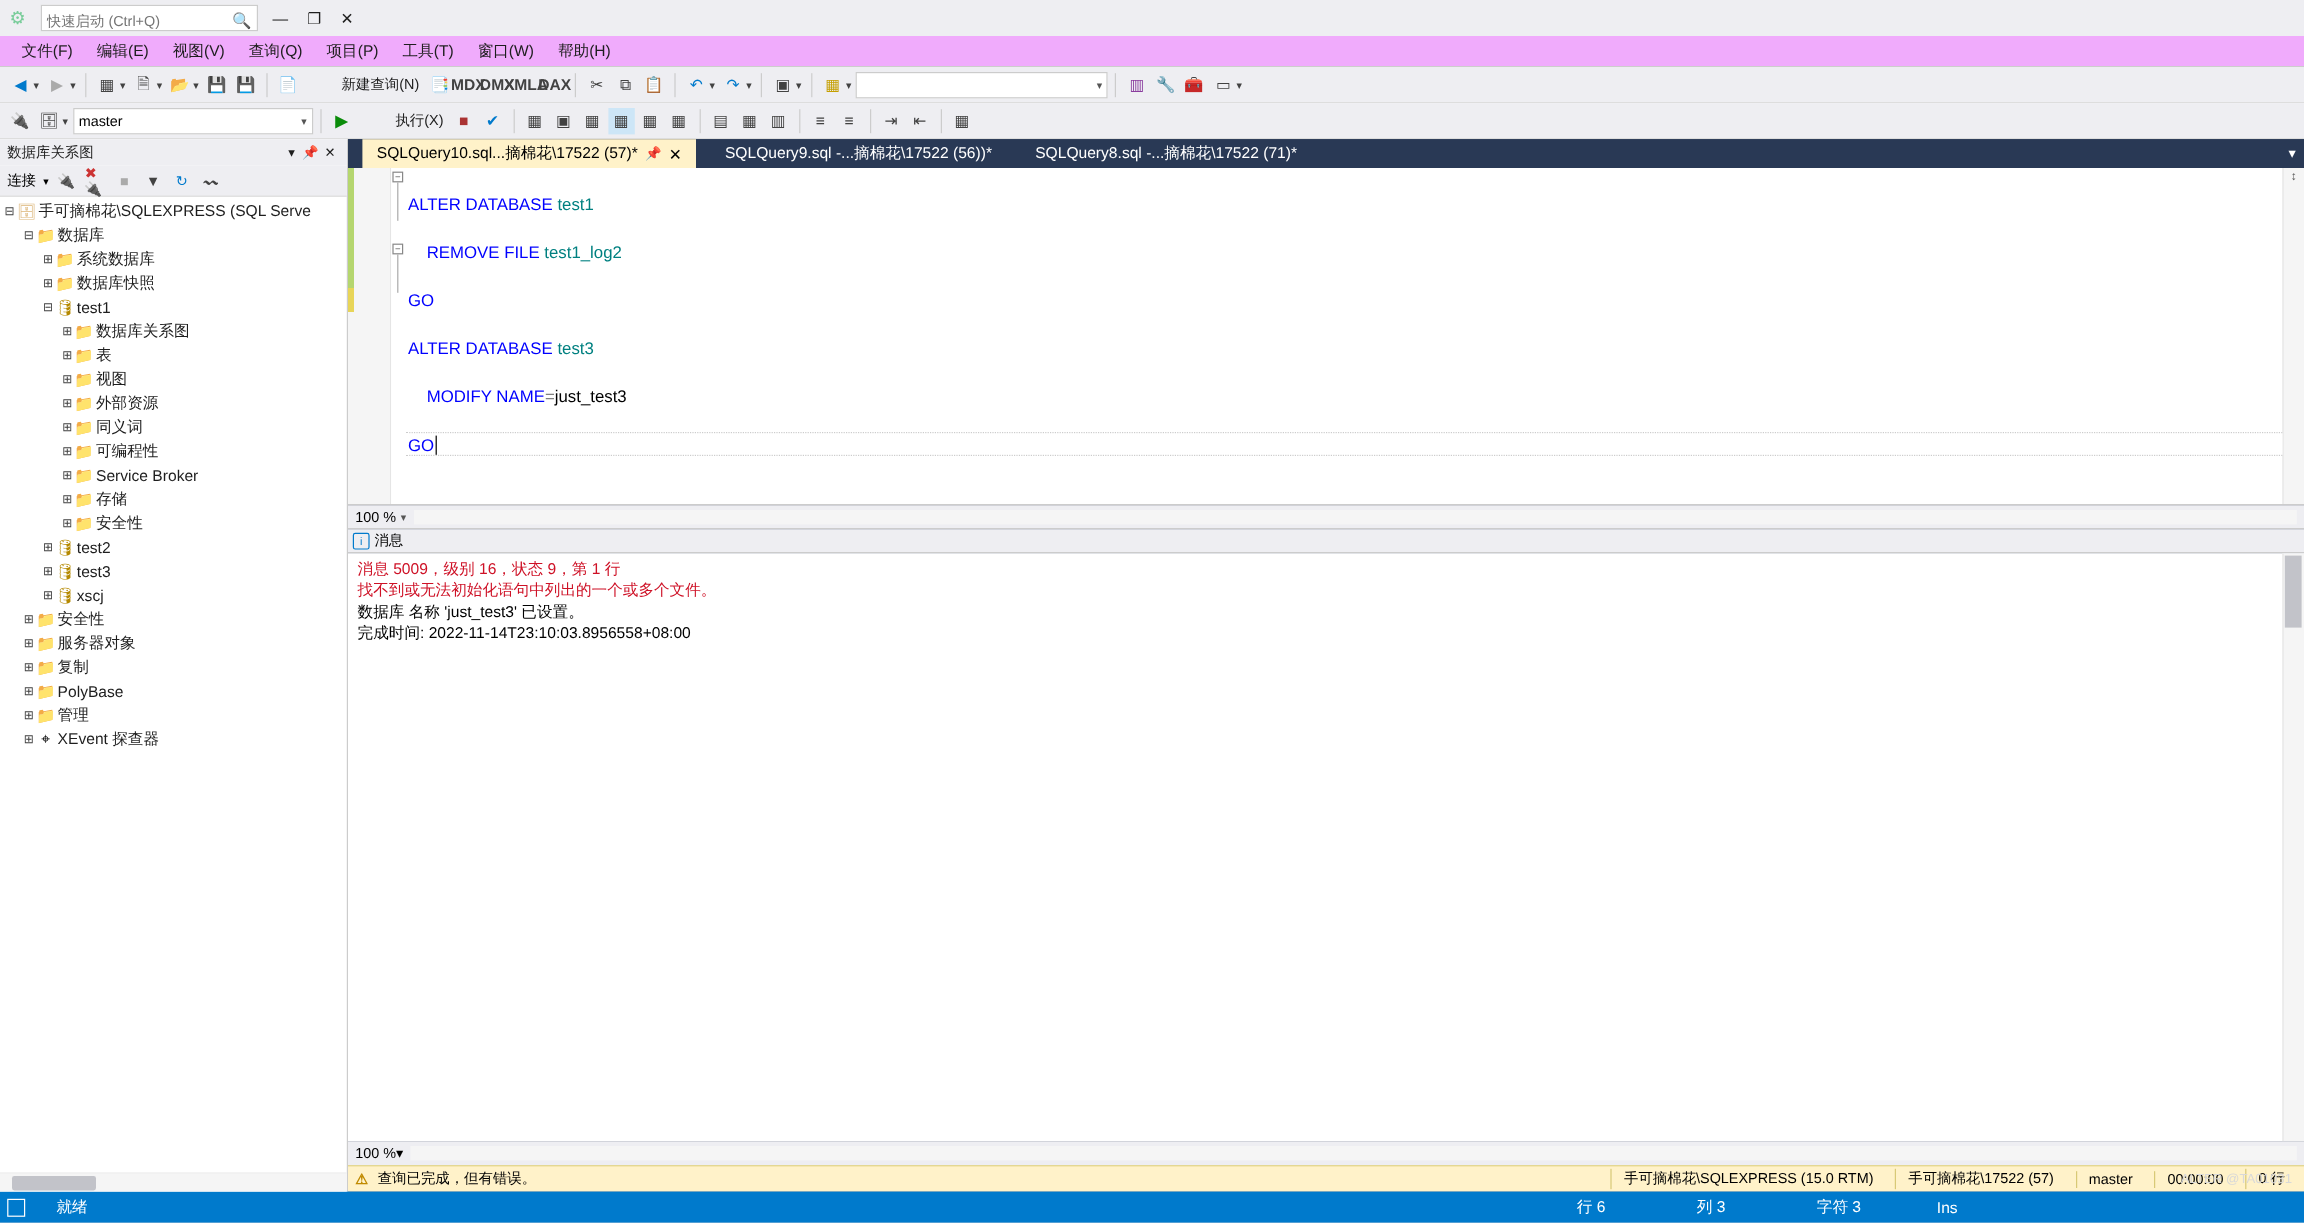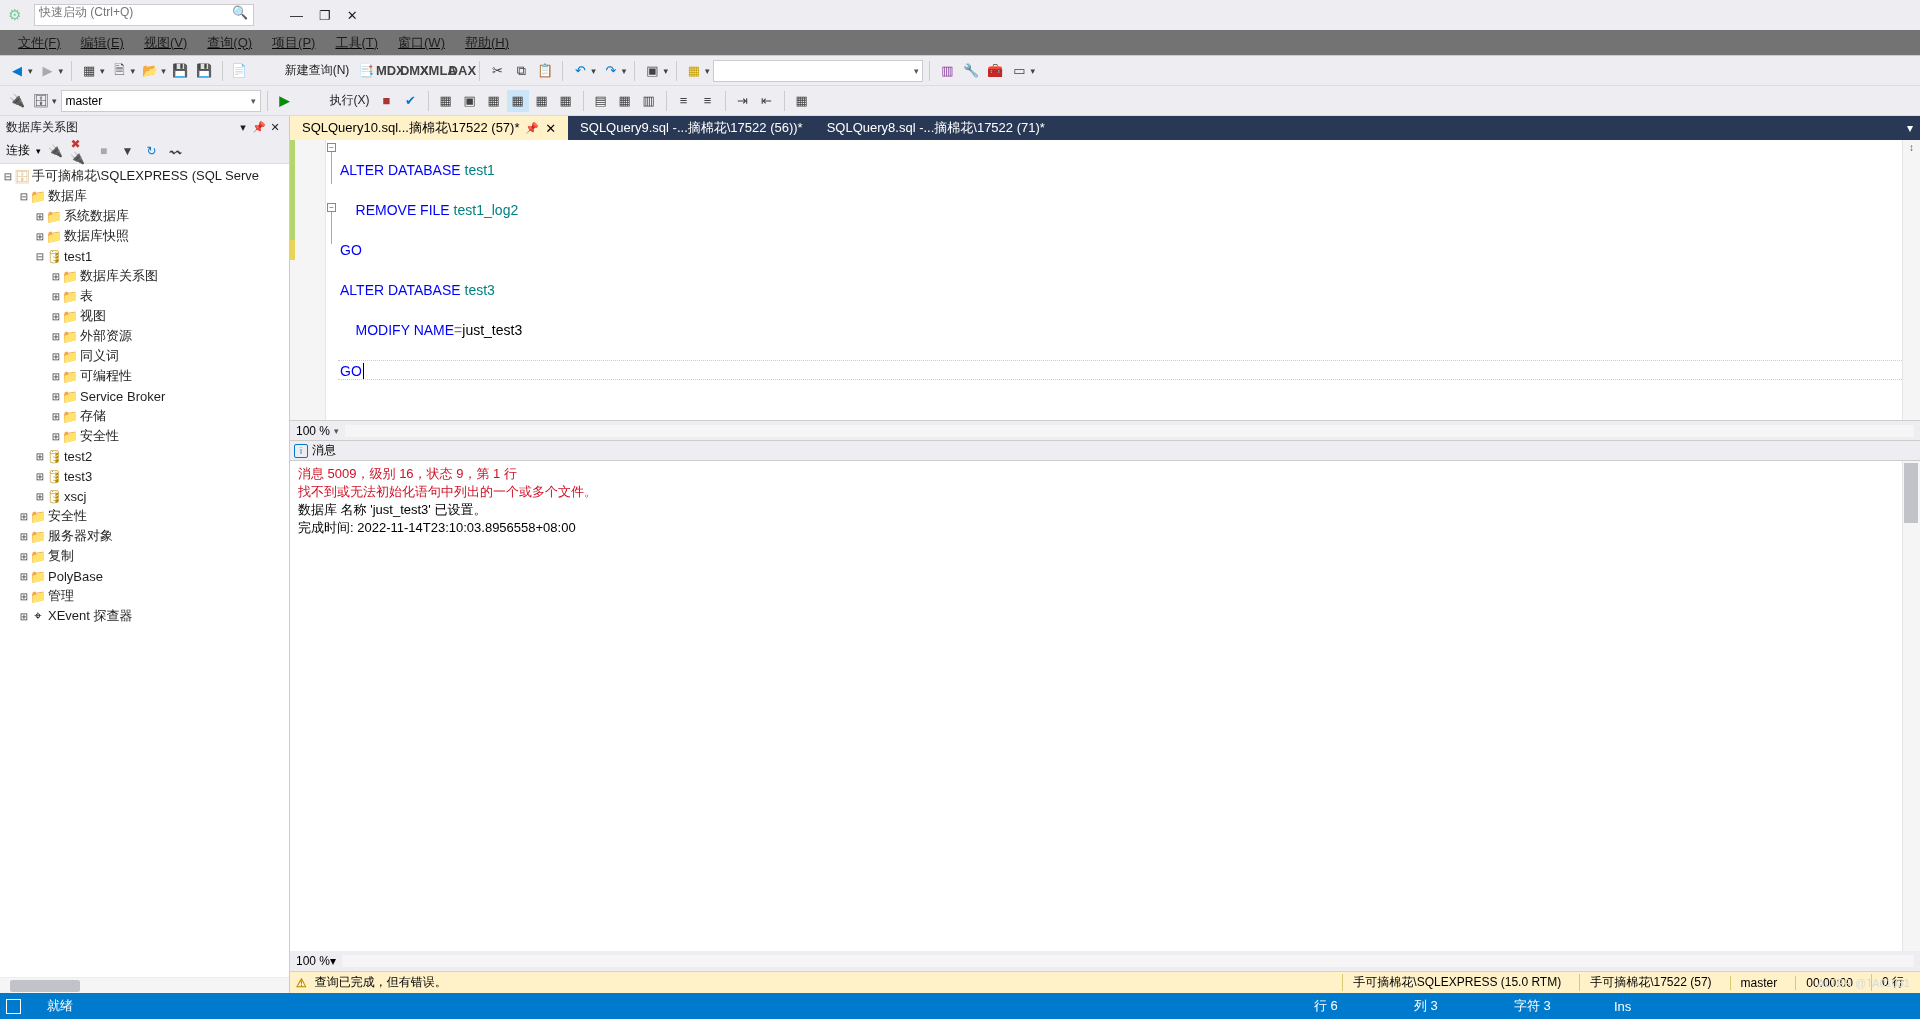--- a/index.html
+++ b/index.html
@@ -2,28 +2,28 @@
 <html><head>
 <meta charset="utf-8">
 <style>
 * { box-sizing: border-box; margin: 0; padding: 0; font-family: "Microsoft YaHei", "Segoe UI", sans-serif; }
 body { width: 1920px; height: 1019px; background: #fff; font-size: 12px; overflow: hidden; display: flex; flex-direction: column; }
 
 
 .titlebar { height: 30px; background: #eeeef2; display: flex; align-items: center; padding: 0 8px; color: #1e1e1e; }
 .titlebar .app-icon { width: 18px; height: 18px; margin-right: 8px; font-size: 15px; color: #7c9; }
 .titlebar .title-text { flex: 1; font-size: 13px; }
-.quick-launch { display: flex; align-items: flex-start; border: 1px solid #ccc; background: #fff; width: 220px; height: 22px; padding: 0 4px; margin-right: 36px; }
+.quick-launch { display: flex; align-items: flex-end; border: 1px solid #ccc; background: #fff; width: 181px; height: 22px; padding: 0 4px; margin-right: 12px; }
 .quick-launch input { flex: 1; border: none; outline: none; font-size: 12px; color: #6a6a6a; }
 .quick-launch .q-icon { color: #6a6a6a; font-size: 13px; }
 .window-controls { display: flex; gap: 16px; font-size: 13px; color: #1e1e1e; }
 .window-controls span { cursor: pointer; }
 
 
-.menubar { height: 26px; background: #737373; display: flex; align-items: center; padding: 0 10px; gap: 4px; border-bottom: 1px solid #ccc; text-decoration: underline; }
+.menubar { height: 26px; background: #f0abfc; display: flex; align-items: center; padding: 0 10px; gap: 4px; border-bottom: 1px solid #ccc; }
 .menubar .menu-item { padding: 3px 8px; font-size: 13px; color: #1e1e1e; cursor: pointer; }
 
 
 .toolbar-row { height: 30px; background: #eeeef2; display: flex; align-items: center; padding: 0 6px; gap: 2px; border-bottom: 1px solid #ddd; }
 .toolbar-row .tb-btn { width: 22px; height: 22px; display: flex; align-items: center; justify-content: center; color: #424242; font-size: 13px; cursor: pointer; }
 .toolbar-row .tb-btn.green { color: #0a8c0a; font-weight: bold; }
 .toolbar-row .tb-btn.blue { color: #007acc; }
 .toolbar-row .tb-label { font-size: 12px; padding: 0 4px; color: #1e1e1e; margin-left: 28px; }
 .toolbar-row .sep { width: 1px; height: 20px; background: #ccc; margin: 0 4px; }
 .toolbar-row .tb-drop { font-size: 9px; color: #424242; margin-left: -2px; margin-right: 2px; }
@@ -50,21 +50,21 @@
 .tree-label { color: #1e1e1e; }
 .folder-icon { color: #dcb67a; }
 .db-icon { color: #b58900; }
 .server-icon { color: #dcb67a; }
 .oe-scroll { height: 16px; border-top: 1px solid #eee; background: #f5f5f5; position: relative; }
 .oe-scroll .thumb { position: absolute; left: 10px; width: 70px; top: 2px; height: 12px; background: #c2c3c9; border-radius: 2px; }
 
 
 .editor-zone { flex: 1; display: flex; flex-direction: column; min-width: 0; background: #293955; }
 .doc-tabs { height: 24px; background: #293955; display: flex; align-items: stretch; }
-.doc-tab { display: flex; align-items: center; padding: 0 12px; font-size: 13px; color: #fff; gap: 6px; cursor: pointer; }
+.doc-tab { display: flex; align-items: center; padding: 0 12px; font-size: 13px; color: #fff; gap: 6px; cursor: pointer; margin-left: 12px; }
 .doc-tab.active { background: #fff2c9; color: #000; }
 .doc-tab .pin { font-size: 11px; }
 .doc-tab .close { font-size: 13px; }
 .doc-tabs .filler { flex: 1; }
 .doc-tabs .tab-menu { width: 20px; display: flex; align-items: center; justify-content: center; color: #fff; }
 
 .code-wrap { flex: 0 0 280px; background: #fff; display: flex; border-bottom: 1px solid #ccc; position: relative; }
 .code-margin { width: 36px; background: #f5f5f5; border-right: 1px solid #e5e5e5; }
 .code-gutter { width: 12px; background: #fff; position: relative; }
 .code-gutter .fold { position: absolute; left: 1px; width: 9px; height: 9px; border: 1px solid #888; font-size: 8px; line-height: 7px; text-align: center; color: #555; background: #fff; }

